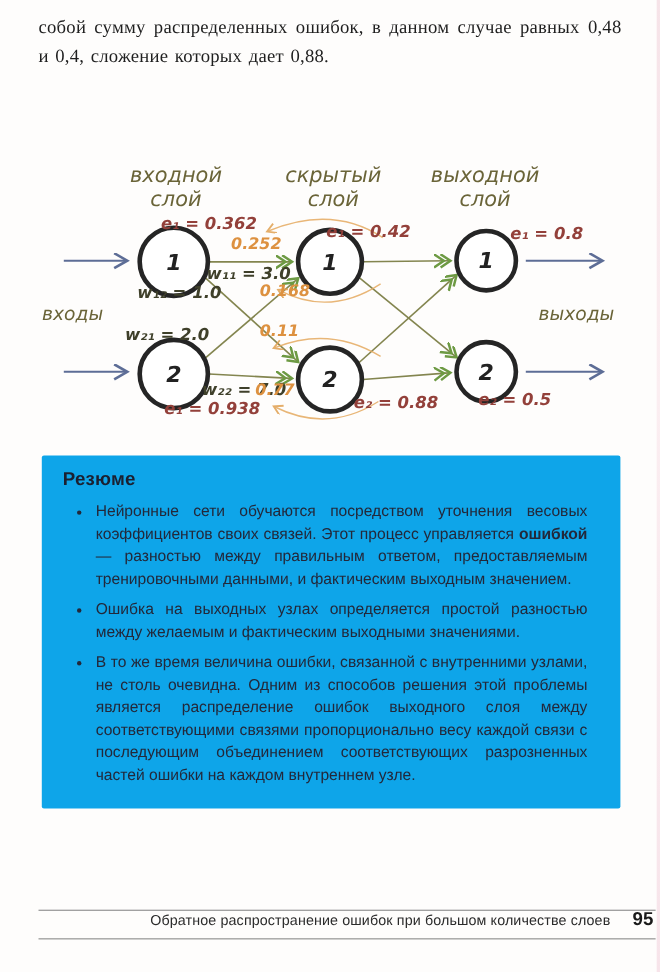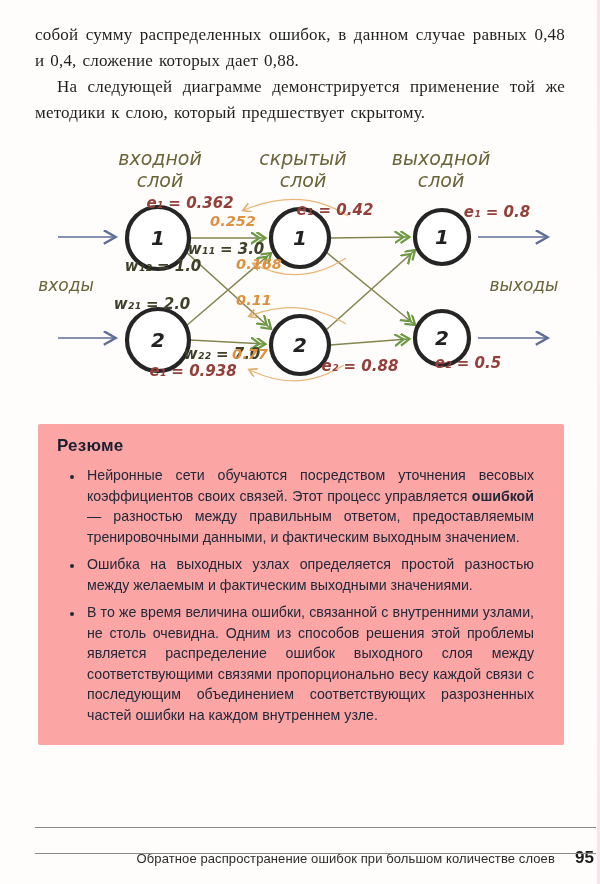--- a/index.html
+++ b/index.html
@@ -8,32 +8,32 @@
     background:#fdfcfb;
     position:relative;
     overflow:hidden;
     font-family:"Liberation Serif", serif;
   }
   .page{position:absolute;inset:0;background:#fefdfc;}
   .edge-tint{position:absolute;top:0;right:0;width:3px;height:100%;
     background:linear-gradient(to bottom,#f6e3e8,#fbeef1 40%,#f7e4ea);}
   
   .intro{
-    position:absolute;left:35px;top:22px;width:530px;
+    position:absolute;left:35px;top:12px;width:530px;
     font-size:17px;line-height:26px;color:#1f1f1f;
     text-align:justify;letter-spacing:.2px;word-spacing:1.5px;font-family:Liberation Serif, serif;
   }
   .intro p{margin:0;}
   .intro p.indent{text-indent:22px;}
   
   .diagram{position:absolute;left:0;top:138px;}
   
   .summary{
-    position:absolute;left:38px;top:424px;width:526px;box-sizing:border-box;
-    background:#fca5a5;border-radius:2px;
+    position:absolute;left:38px;top:414px;width:526px;box-sizing:border-box;
+    background:#0ea5e9;border-radius:2px;
     padding:11px 15px 13px 19px;
     font-family:"Liberation Sans", sans-serif;color:#23283a;
   }
   .summary h2{
     margin:0 0 8px 0;font-size:17px;line-height:22px;
     color:#1b2030;letter-spacing:.2px;
   }
   .summary ul{margin:0;padding:0 0 0 27px;list-style:disc;}
   .summary li{
     margin:0 15px 7px 0;padding-left:3px;
@@ -42,21 +42,21 @@
   .summary li::marker{color:#23283a;font-size:12px;}
   .summary b{font-weight:bold;}
   
   .footer-rule-top,.footer-rule-bottom{
     position:absolute;left:35px;right:4px;height:0;
     border-top:1px solid #8a8a8a;
   }
   .footer-rule-top{top:827px;}
   .footer-rule-bottom{top:853px;}
   .footer-text{
-    position:absolute;left:35px;right:6px;top:847px;height:22px;
+    position:absolute;left:35px;right:6px;top:825px;height:22px;
     font-family:"Liberation Sans", sans-serif;
     text-align:right;color:#2b2b2b;font-size:13px;line-height:22px;
     letter-spacing:.1px;
   }
   .footer-text .pagenum{
     font-weight:bold;font-size:17px;margin-left:20px;color:#1a1a1a;
   }
   
   text{font-family:"DejaVu Sans", sans-serif;font-style:italic;}
   .t-layer{fill:#6a6438;font-size:19px;}
@@ -67,21 +67,20 @@
   .t-o{fill:#dd9140;font-size:14.5px;font-weight:bold;}
 </style>
 </head>
 <body>
 
 <div class="page">
   <div class="edge-tint"></div>
 
   <div class="intro">
     <p>собой сумму распределенных ошибок, в данном случае равных 0,48 и 0,4, сложение которых дает 0,88.</p>
-    <p class="indent">На следующей диаграмме демонстрируется применение той же методики к слою, который предшествует скрытому.</p>
   </div>
 
   <svg class="diagram" width="600" height="262" viewBox="0 0 600 262">
     <defs>
       <marker id="mBlue" markerWidth="10" markerHeight="10" refX="7" refY="4" orient="auto">
         <path d="M1,0 L8,4 L1,8" fill="none" stroke="#5d6d96" stroke-width="1.4"></path>
       </marker>
       <marker id="mChev" markerWidth="13" markerHeight="10" refX="9" refY="4" orient="auto">
         <path d="M0,0 L6,4 L0,8 M4,0 L10,4 L4,8" fill="none" stroke="#6d9a43" stroke-width="1.5"></path>
       </marker>

